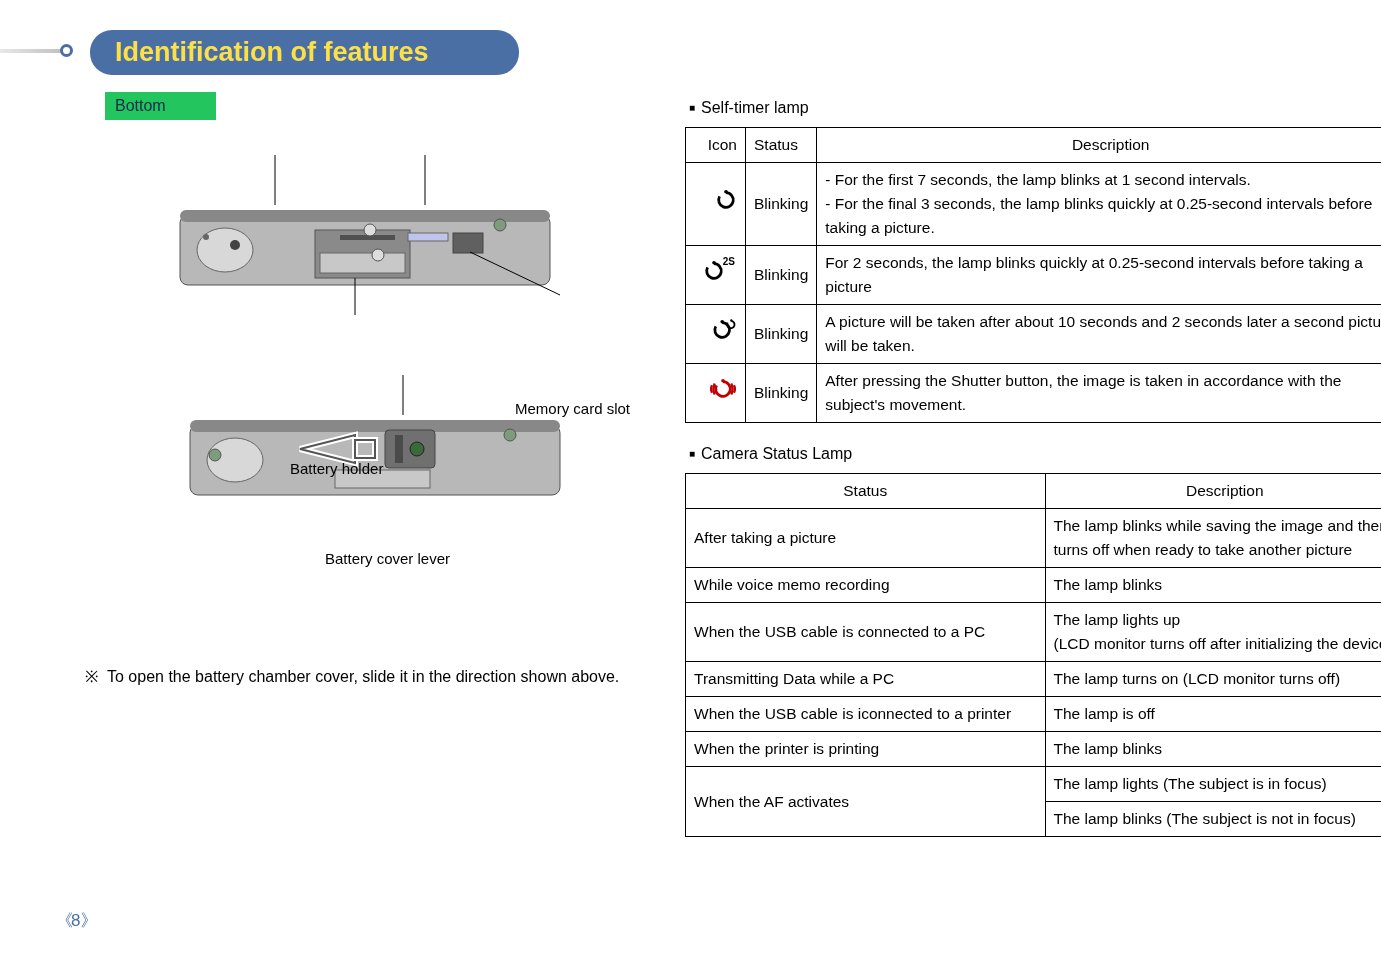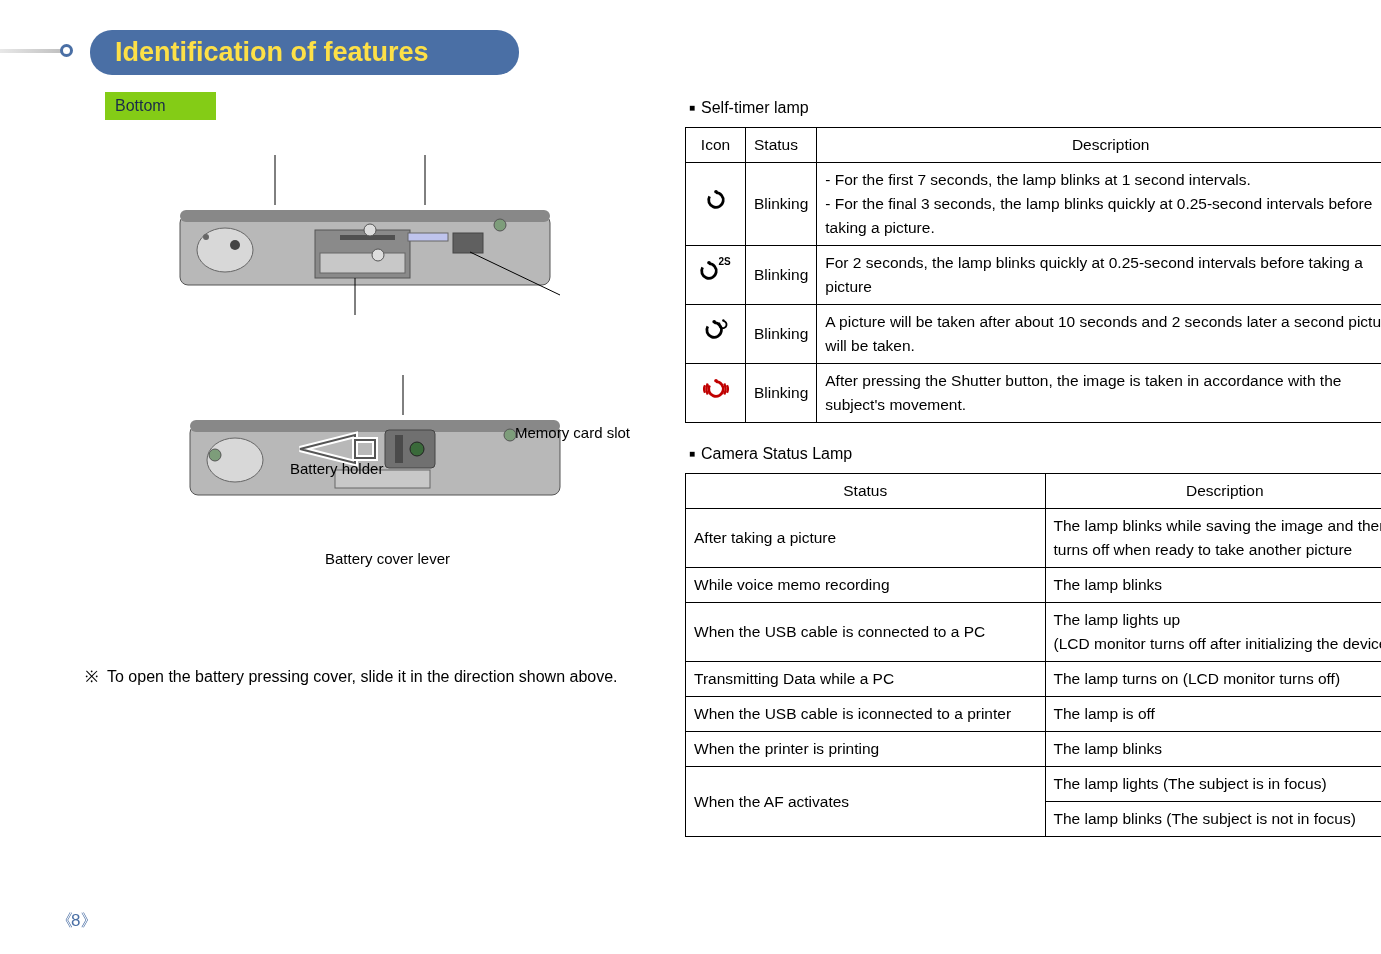--- a/index.html
+++ b/index.html
@@ -49,21 +49,21 @@
   }
   .title-wrap {
     position: relative;
     left: 30px;
     z-index: 2;
   }
   .bottom-label {
     position: absolute;
     top: 92px;
     left: 105px;
-    background: #84cc16;
+    background: #22c55e;
     color: #1a2a4a;
     font-size: 16px;
     padding: 5px 50px 5px 10px;
   }
   .left-col {
     position: absolute;
     top: 155px;
     left: 105px;
     width: 540px;
     font-size: 16px;
@@ -73,21 +73,20 @@
     justify-content: space-around;
     margin-bottom: 4px;
   }
   .callout-row span { flex: 1; text-align: center; }
   .camera-svg { display: block; margin: 0 auto; }
   .caption-memory {
     position: absolute;
     top: 245px;
     left: 410px;
     font-size: 15px;
-    margin-top: 24px;
   }
   .caption-holder {
     position: absolute;
     top: 305px;
     left: 185px;
     font-size: 15px;
     text-align: center;
   }
   .cover-lever {
     position: absolute;
@@ -119,21 +118,21 @@
     font-size: 15.5px;
   }
   th, td {
     border: 1px solid #000;
     padding: 5px 8px;
     vertical-align: middle;
     line-height: 1.55;
     text-align: left;
   }
   th { font-weight: normal; text-align: center; }
-  .icon-cell { text-align: center; width: 60px; }
+  .icon-cell { text-align: right; width: 60px; }
   .status-cell { width: 70px; text-align: left; }
   .timer-icon { font-size: 19px; font-weight: bold; display:inline-block; }
   .sup { font-size: 10px; vertical-align: super; }
   .red { color: #c00000; }
   .camera-table th:first-child, .camera-table td:first-child { width: 225px; }
   .page-num {
     position: absolute;
     bottom: 22px;
     left: 56px;
     color: #4a6fa5;
@@ -194,21 +193,21 @@
     <polygon points="140,74 195,60 195,88" fill="none" stroke="#fff" stroke-width="6"></polygon>
     <polygon points="140,74 195,60 195,88" fill="none" stroke="#555" stroke-width="2"></polygon>
     <rect x="195" y="65" width="20" height="18" fill="none" stroke="#fff" stroke-width="6"></rect>
     <rect x="195" y="65" width="20" height="18" fill="none" stroke="#555" stroke-width="2"></rect>
     <circle cx="350" cy="60" r="6" fill="#7d9d7a" stroke="#555"></circle>
   </svg>
 </div>
 
 <div class="note">
   <span>※</span>&nbsp;
-  <span>To open the battery pressing cover, slide it in the direction shown above.</span>
+  <span>To open the battery chamber cover, slide it in the direction shown above.</span>
 </div>
 
 <div class="right-col">
   <div class="section-label"><span class="sq">■</span><span>Self-timer lamp</span></div>
 
   <table>
     <tbody>
         <tr>
       <th class="icon-cell">Icon</th>
       <th class="status-cell">Status</th>

